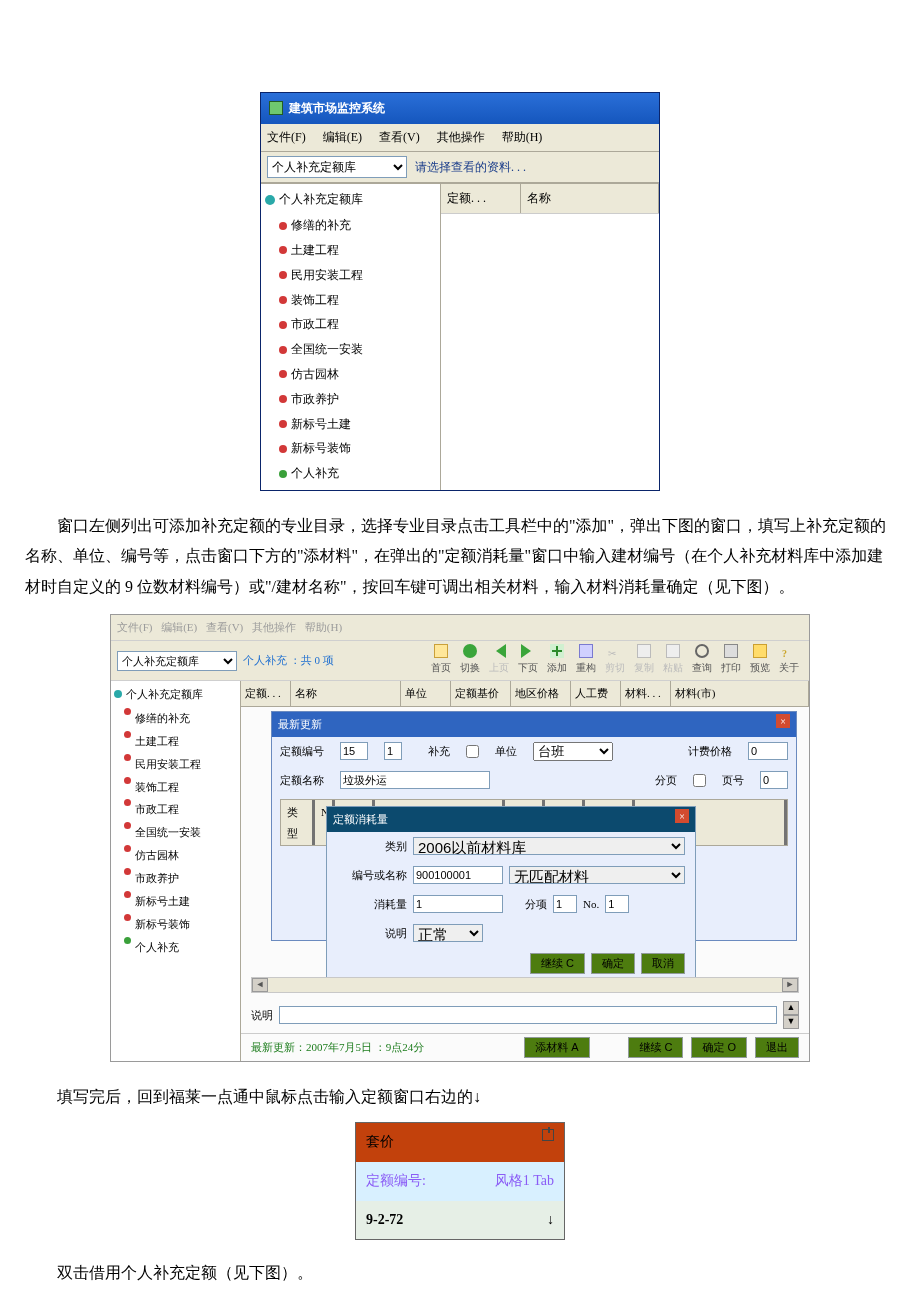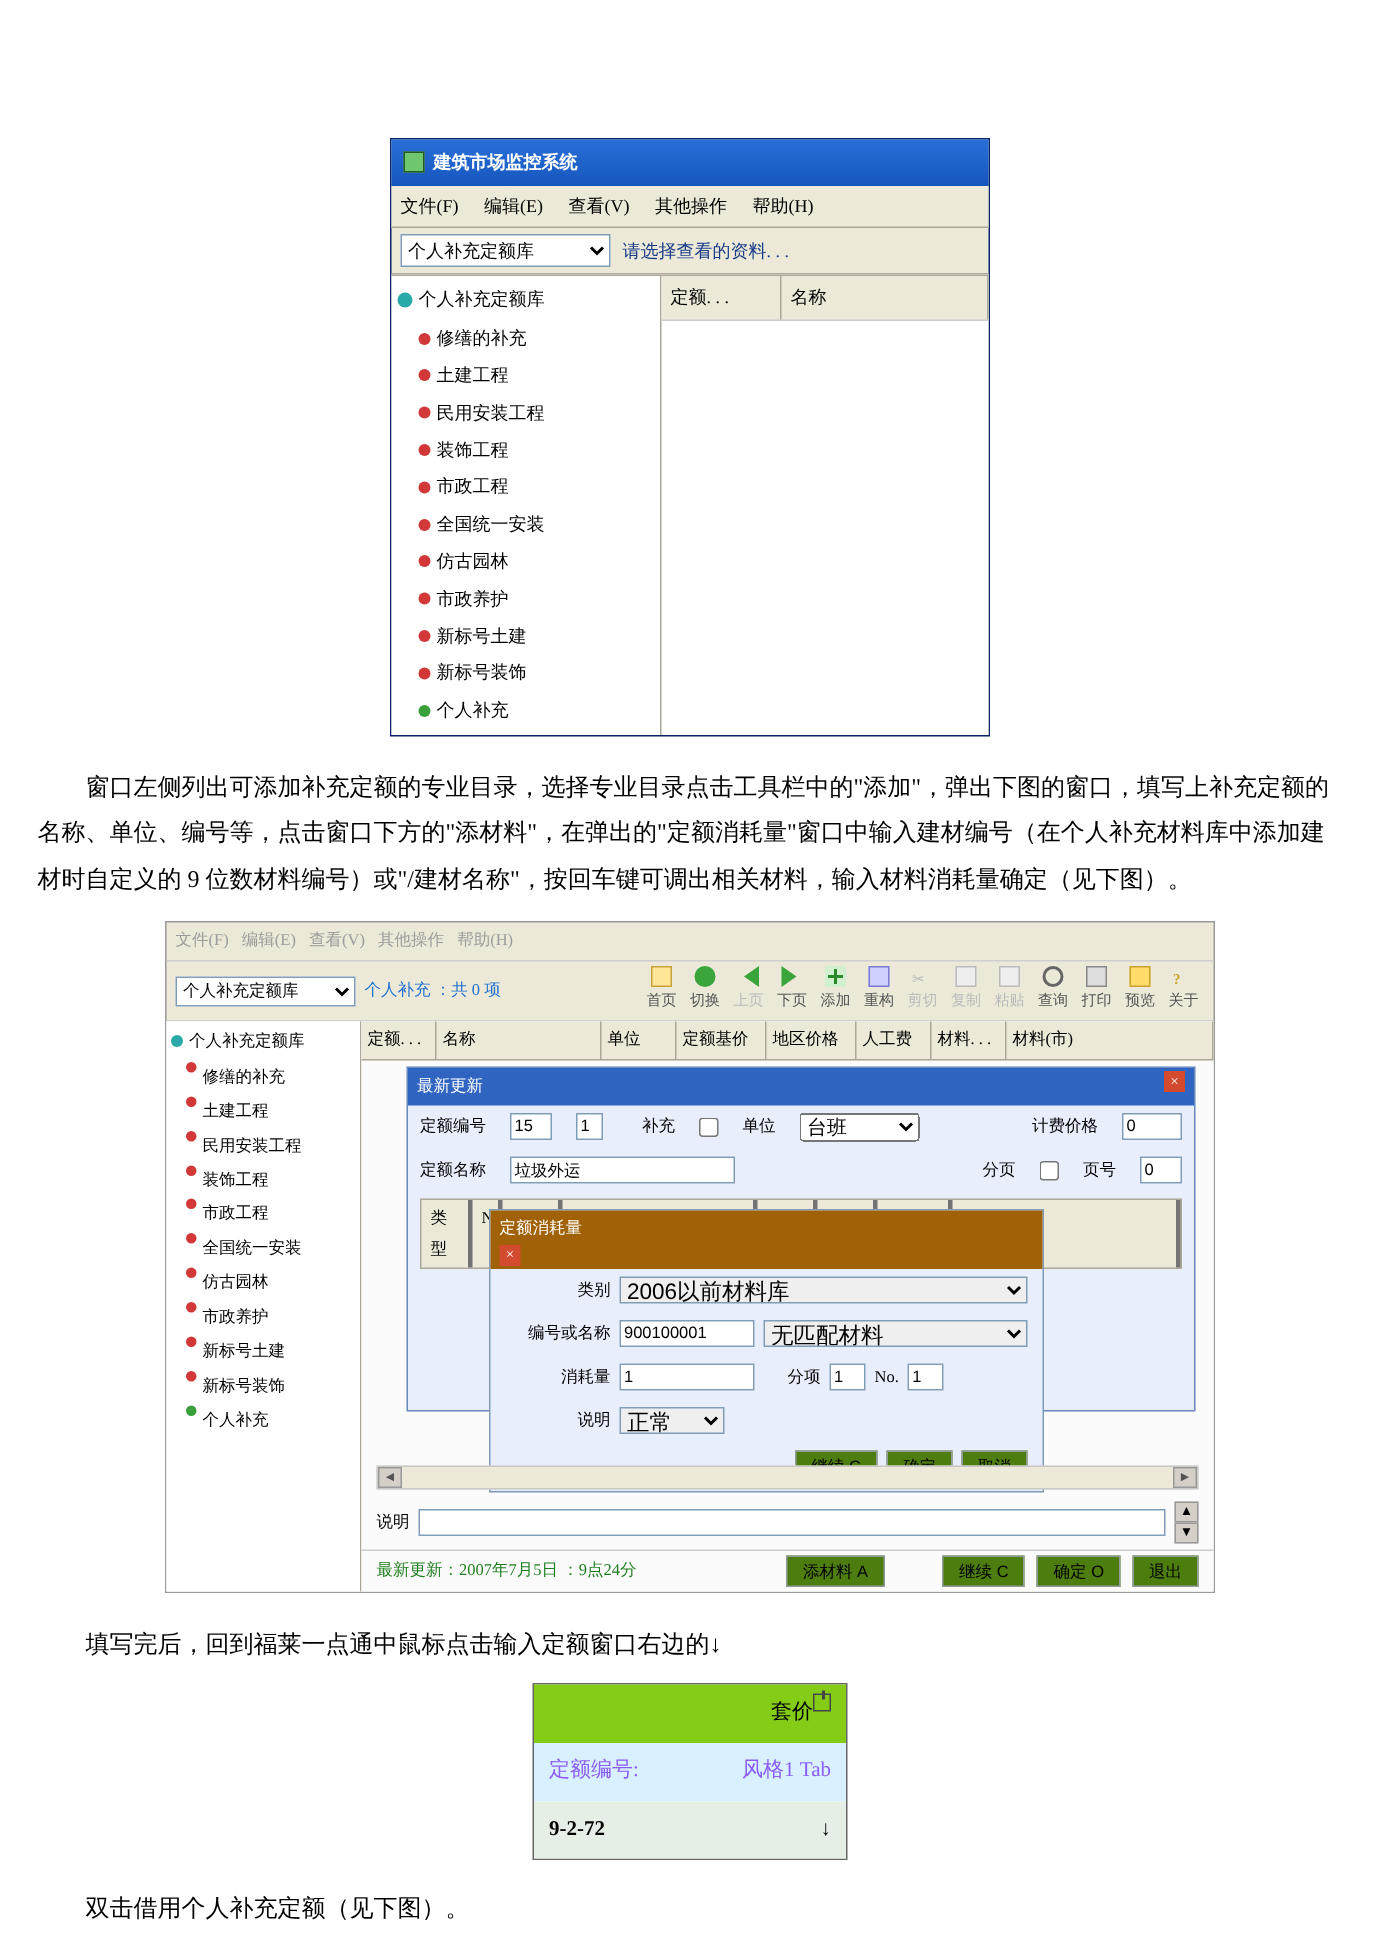--- a/index.html
+++ b/index.html
@@ -109,21 +109,21 @@
     .bluedlg .row { display:flex; align-items:center; padding:4px 8px; gap:16px;}
     .bluedlg input[type=text]{ border:1px solid #7f9db9;height:18px;font-size:11px;padding:0 2px;}
     .bluedlg .cols { display:flex; background:#ece9d8; border:1px solid #aca899; margin:4px 8px;}
     .bluedlg .cols .c { border-right:3px solid #737373; padding:2px 6px;}
 
     
     .consdlg {
       position:absolute; left:85px; top:125px; width:370px;
       border:1px solid #7f9db9; background:#e8eefc;
     }
-    .consdlg .hd2{ background:#a16207;color:#fff;padding:2px 6px;display:flex;justify-content:space-between;flex-direction:column;}
+    .consdlg .hd2{ background:#0c4a6e;color:#fff;padding:2px 6px;display:flex;justify-content:space-between;}
     .consdlg .r{display:flex;align-items:center;padding:4px 10px;gap:6px;}
     .consdlg input[type=text]{border:1px solid #7f9db9;height:18px;font-size:11px;padding:0 2px;}
     .consdlg select{border:1px solid #7f9db9;height:18px;font-size:15px;}
     .consdlg .btns{display:flex;gap:6px;justify-content:flex-end;padding:6px 10px;}
     .xpbtn{ background:#4d7c0f;border:1px solid #919b9c;padding:2px 10px;font-size:11px;cursor:pointer; }
 
     .scrollbar { height:16px; background:#ece9d8; border:1px solid #c8c8c8; margin:14px 10px 4px 10px; position:relative;}
     .scrollbar .arrow{width:16px;height:14px;background:#d4d0c8;border:1px solid #999;position:absolute;top:0;display:flex;align-items:center;justify-content:center;color:#555;font-size:9px;}
     .scrollbar .left{left:0} .scrollbar .right{right:0}
 
@@ -134,21 +134,21 @@
 
     .footer-row{display:flex;align-items:center;gap:20px;padding:3px 10px;border-top:1px solid #ccc;}
     .footer-row .left{color:#1e7d1e;}
     .footer-row .btns{margin-left:auto;display:flex;gap:8px;}
 
     
     .pricebox {
       width:210px; margin:10px auto 18px auto; border:1px solid #666;
       font-size:14px;
     }
-    .pricebox .toprow { display:flex; justify-content:flex-end; padding:6px 10px; background:#84cc16;}
+    .pricebox .toprow { display:flex; justify-content:space-between; padding:6px 10px; background:#c2410c;}
     .pricebox .midrow { display:flex; justify-content:space-between; padding:6px 10px; background:#d8f0ff; color:#8b5cf6;}
     .pricebox .botrow { display:flex; justify-content:space-between; padding:6px 10px; background:#e6efe6; font-weight:bold;}
     .downarrow{ font-weight:bold;}
     .pin{display:inline-block;width:12px;height:12px;border:1px solid #444; position:relative;}
     .pin::after{content:"";position:absolute;left:5px;top:-3px;width:2px;height:6px;background:#444;}
   </style>
 </head>
 <body>
 
 <div class="win1">

